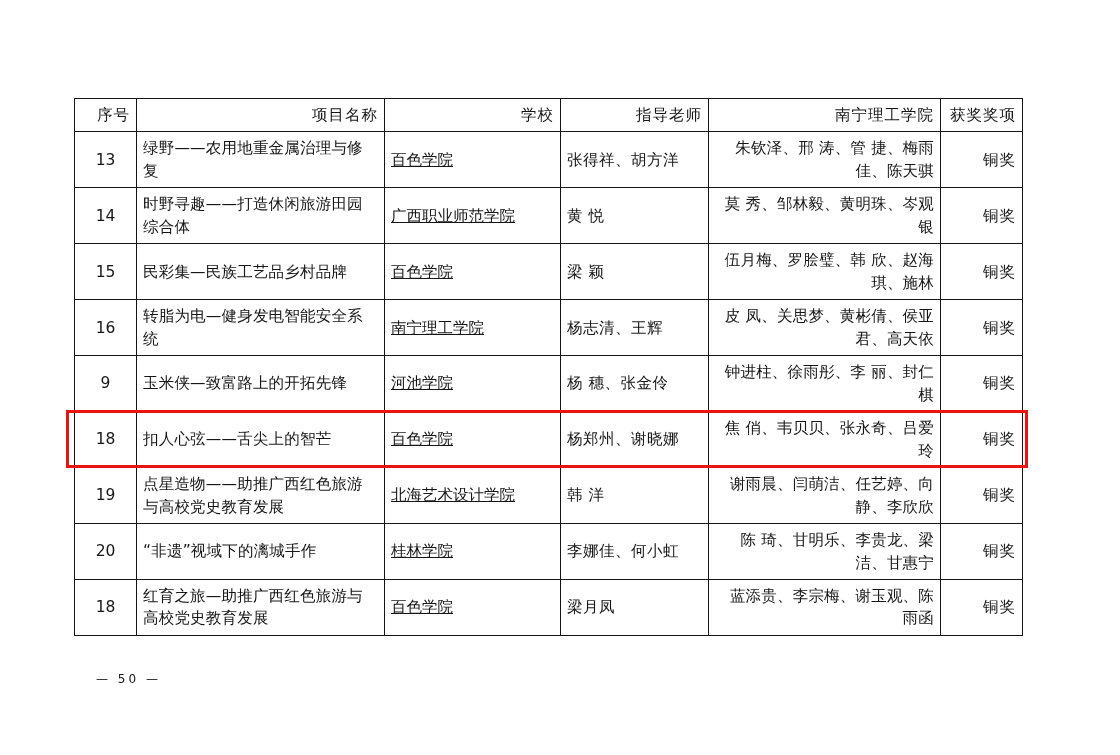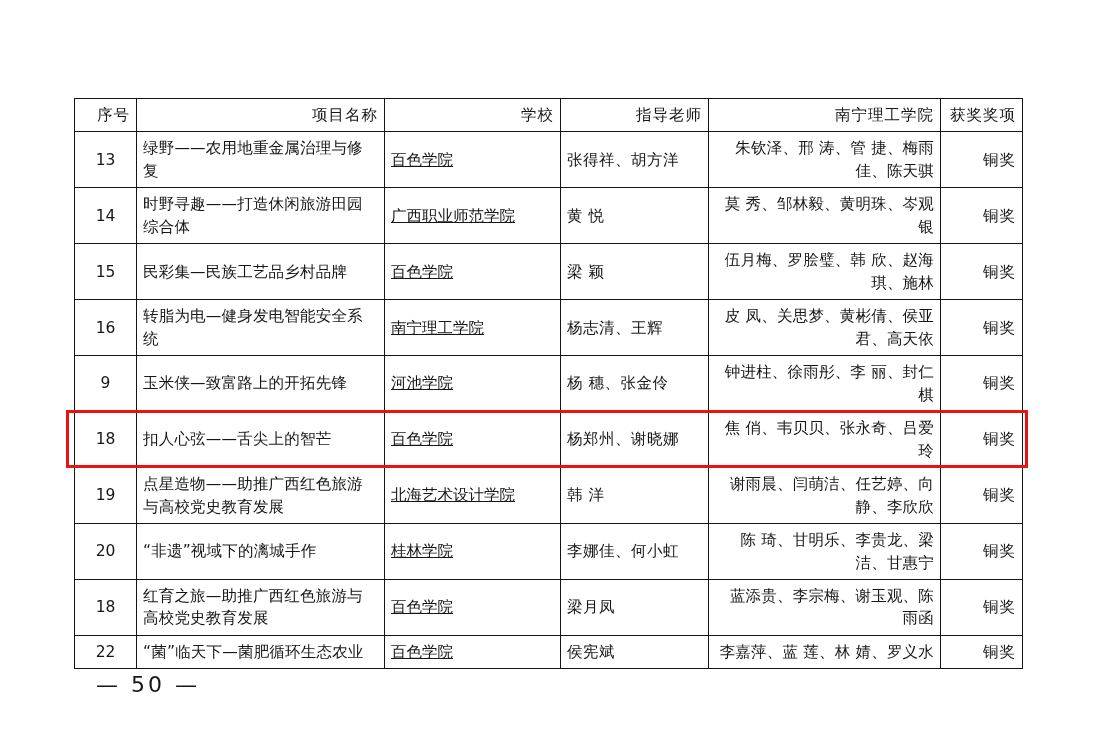--- a/index.html
+++ b/index.html
@@ -90,21 +90,21 @@
     width: 962px;
     height: 58px;
     border: 3px solid #e8140f;
     box-sizing: border-box;
     pointer-events: none;
   }
   .page-number {
     position: absolute;
     left: 96px;
     top: 672px;
-    font-size: 22px;
+    font-size: 12px;
     letter-spacing: 3px;
     color: #161616;
   }
 </style>
 </head>
 <body>
 
 <div class="page">
 
   <div class="table-wrap">
@@ -193,28 +193,20 @@
           <td class="award">铜奖</td>
         </tr>
         <tr>
           <td class="seq">18</td>
           <td class="proj">红育之旅—助推广西红色旅游与高校党史教育发展</td>
           <td class="school">百色学院</td>
           <td class="teacher">梁月凤</td>
           <td class="team">蓝添贵、李宗梅、谢玉观、陈雨函</td>
           <td class="award">铜奖</td>
         </tr>
-        <tr>
-          <td class="seq">22</td>
-          <td class="proj">“菌”临天下—菌肥循环生态农业</td>
-          <td class="school">百色学院</td>
-          <td class="teacher">侯宪斌</td>
-          <td class="team">李嘉萍、蓝 莲、林 婧、罗义水</td>
-          <td class="award">铜奖</td>
-        </tr>
       </tbody>
     </table>
   </div>
 
   <div class="highlight-box" style="border-color: rgb(232, 20, 15);"></div>
 
   <div class="page-number">— 50 —</div>
 
 </div>
 

